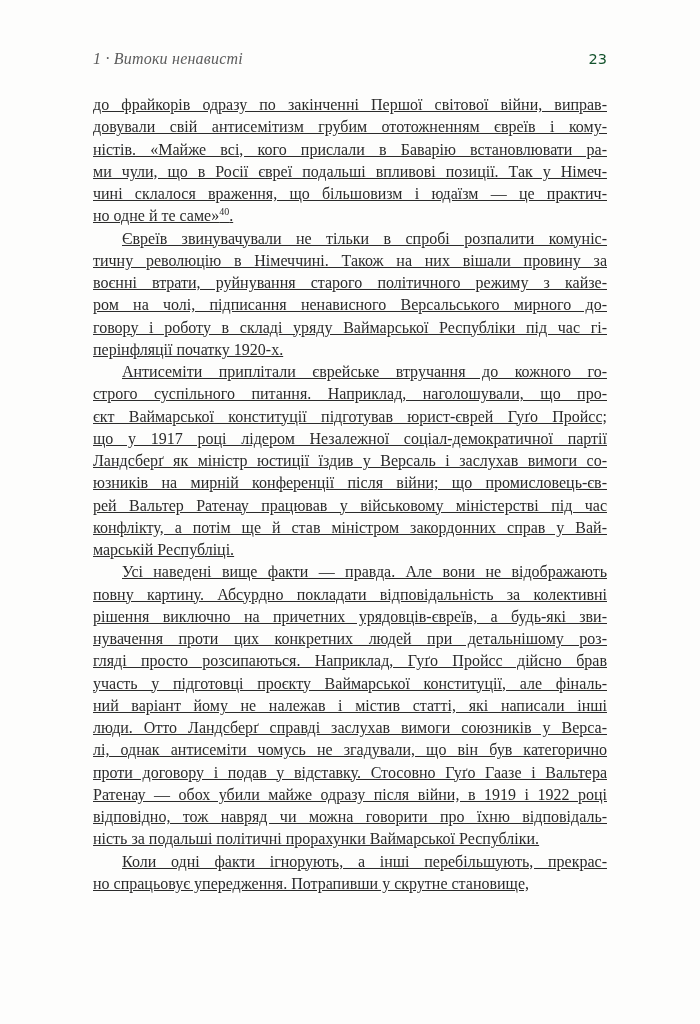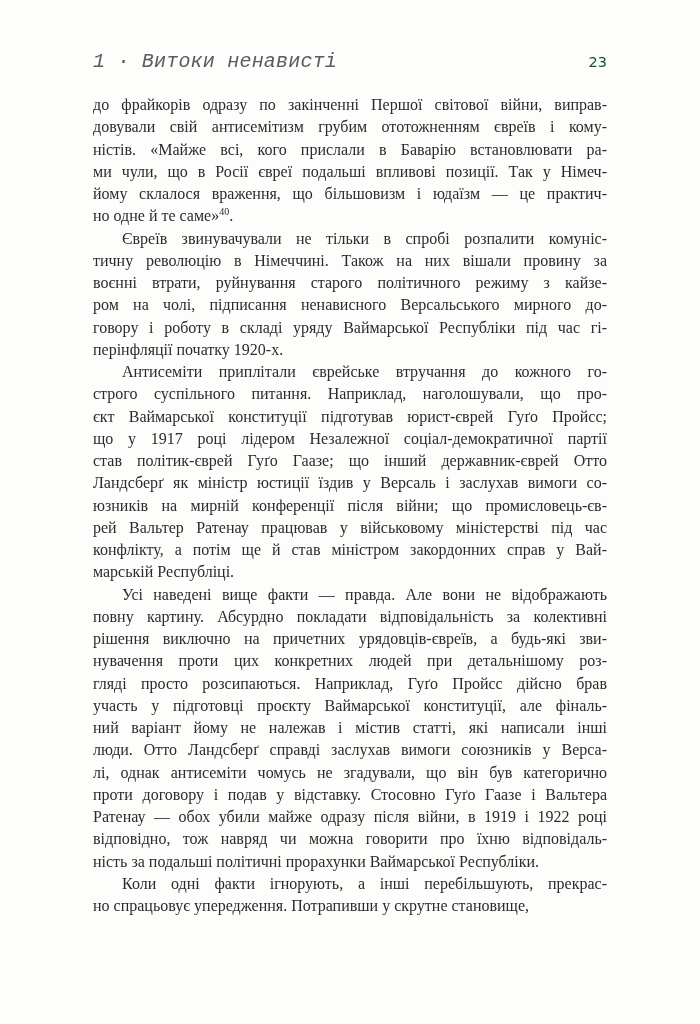--- a/index.html
+++ b/index.html
@@ -20,43 +20,44 @@
     position: absolute;
     left: 93px;
     right: 93px;
     top: 50px;
     height: 22px;
     display: flex;
     justify-content: space-between;
     align-items: baseline;
   }
   .chapter-heading {
-    font-family: Liberation Mono, monospace;
+    font-family: Liberation Serif, serif;
     font-style: italic;
-    font-size: 20px;
+    font-size: 16px;
     color: #5c5c5c;
     letter-spacing: 0.2px;
   }
   .page-number {
     font-family: "DejaVu Sans", "Liberation Sans", sans-serif;
     font-size: 14.5px;
     color: #14532d;
   }
   .page-body {
     position: absolute;
     left: 93px;
     top: 94px;
     width: 514px;
     font-size: 16px;
     line-height: 22.25px;
     color: #2b2b2b;
   }
   .para {
     margin: 0;
     padding: 0;
+    text-decoration: underline;
   }
   .line {
     text-align: justify;
     text-align-last: justify;
     white-space: normal;
     overflow: hidden;
     height: 22.25px;
   }
   .line.end {
     text-align-last: left;
@@ -78,37 +79,36 @@
   <div class="page-header">
     <span class="chapter-heading">1 · Витоки ненависті</span>
     <span class="page-number">23</span>
   </div>
   <div class="page-body">
       <div class="para">
         <div class="line">до фрайкорів одразу по закінченні Першої світової війни, виправ-</div>
         <div class="line">довували свій антисемітизм грубим ототожненням євреїв і кому-</div>
         <div class="line">ністів. «Майже всі, кого прислали в Баварію встановлювати ра-</div>
         <div class="line">ми чули, що в Росії євреї подальші впливові позиції. Так у Німеч-</div>
-        <div class="line">йому склалося враження, що більшовизм і юдаїзм — це практич-</div>
+        <div class="line">чині склалося враження, що більшовизм і юдаїзм — це практич-</div>
         <div class="line end">но одне й те саме»<sup>40</sup>.</div>
       </div>
       <div class="para">
         <div class="line indent">Євреїв звинувачували не тільки в спробі розпалити комуніс-</div>
         <div class="line">тичну революцію в Німеччині. Також на них вішали провину за</div>
         <div class="line">воєнні втрати, руйнування старого політичного режиму з кайзе-</div>
         <div class="line">ром на чолі, підписання ненависного Версальського мирного до-</div>
         <div class="line">говору і роботу в складі уряду Ваймарської Республіки під час гі-</div>
         <div class="line end">перінфляції початку 1920-х.</div>
       </div>
       <div class="para">
         <div class="line indent">Антисеміти приплітали єврейське втручання до кожного го-</div>
         <div class="line">строго суспільного питання. Наприклад, наголошували, що про-</div>
         <div class="line">єкт Ваймарської конституції підготував юрист-єврей Гуґо Пройсс;</div>
         <div class="line">що у 1917 році лідером Незалежної соціал-демократичної партії</div>
-        <div class="line">став політик-єврей Гуґо Гаазе; що інший державник-єврей Отто</div>
         <div class="line">Ландсберґ як міністр юстиції їздив у Версаль і заслухав вимоги со-</div>
         <div class="line">юзників на мирній конференції після війни; що промисловець-єв-</div>
         <div class="line">рей Вальтер Ратенау працював у військовому міністерстві під час</div>
         <div class="line">конфлікту, а потім ще й став міністром закордонних справ у Вай-</div>
         <div class="line end">марській Республіці.</div>
       </div>
       <div class="para">
         <div class="line indent">Усі наведені вище факти — правда. Але вони не відображають</div>
         <div class="line">повну картину. Абсурдно покладати відповідальність за колективні</div>
         <div class="line">рішення виключно на причетних урядовців-євреїв, а будь-які зви-</div>

